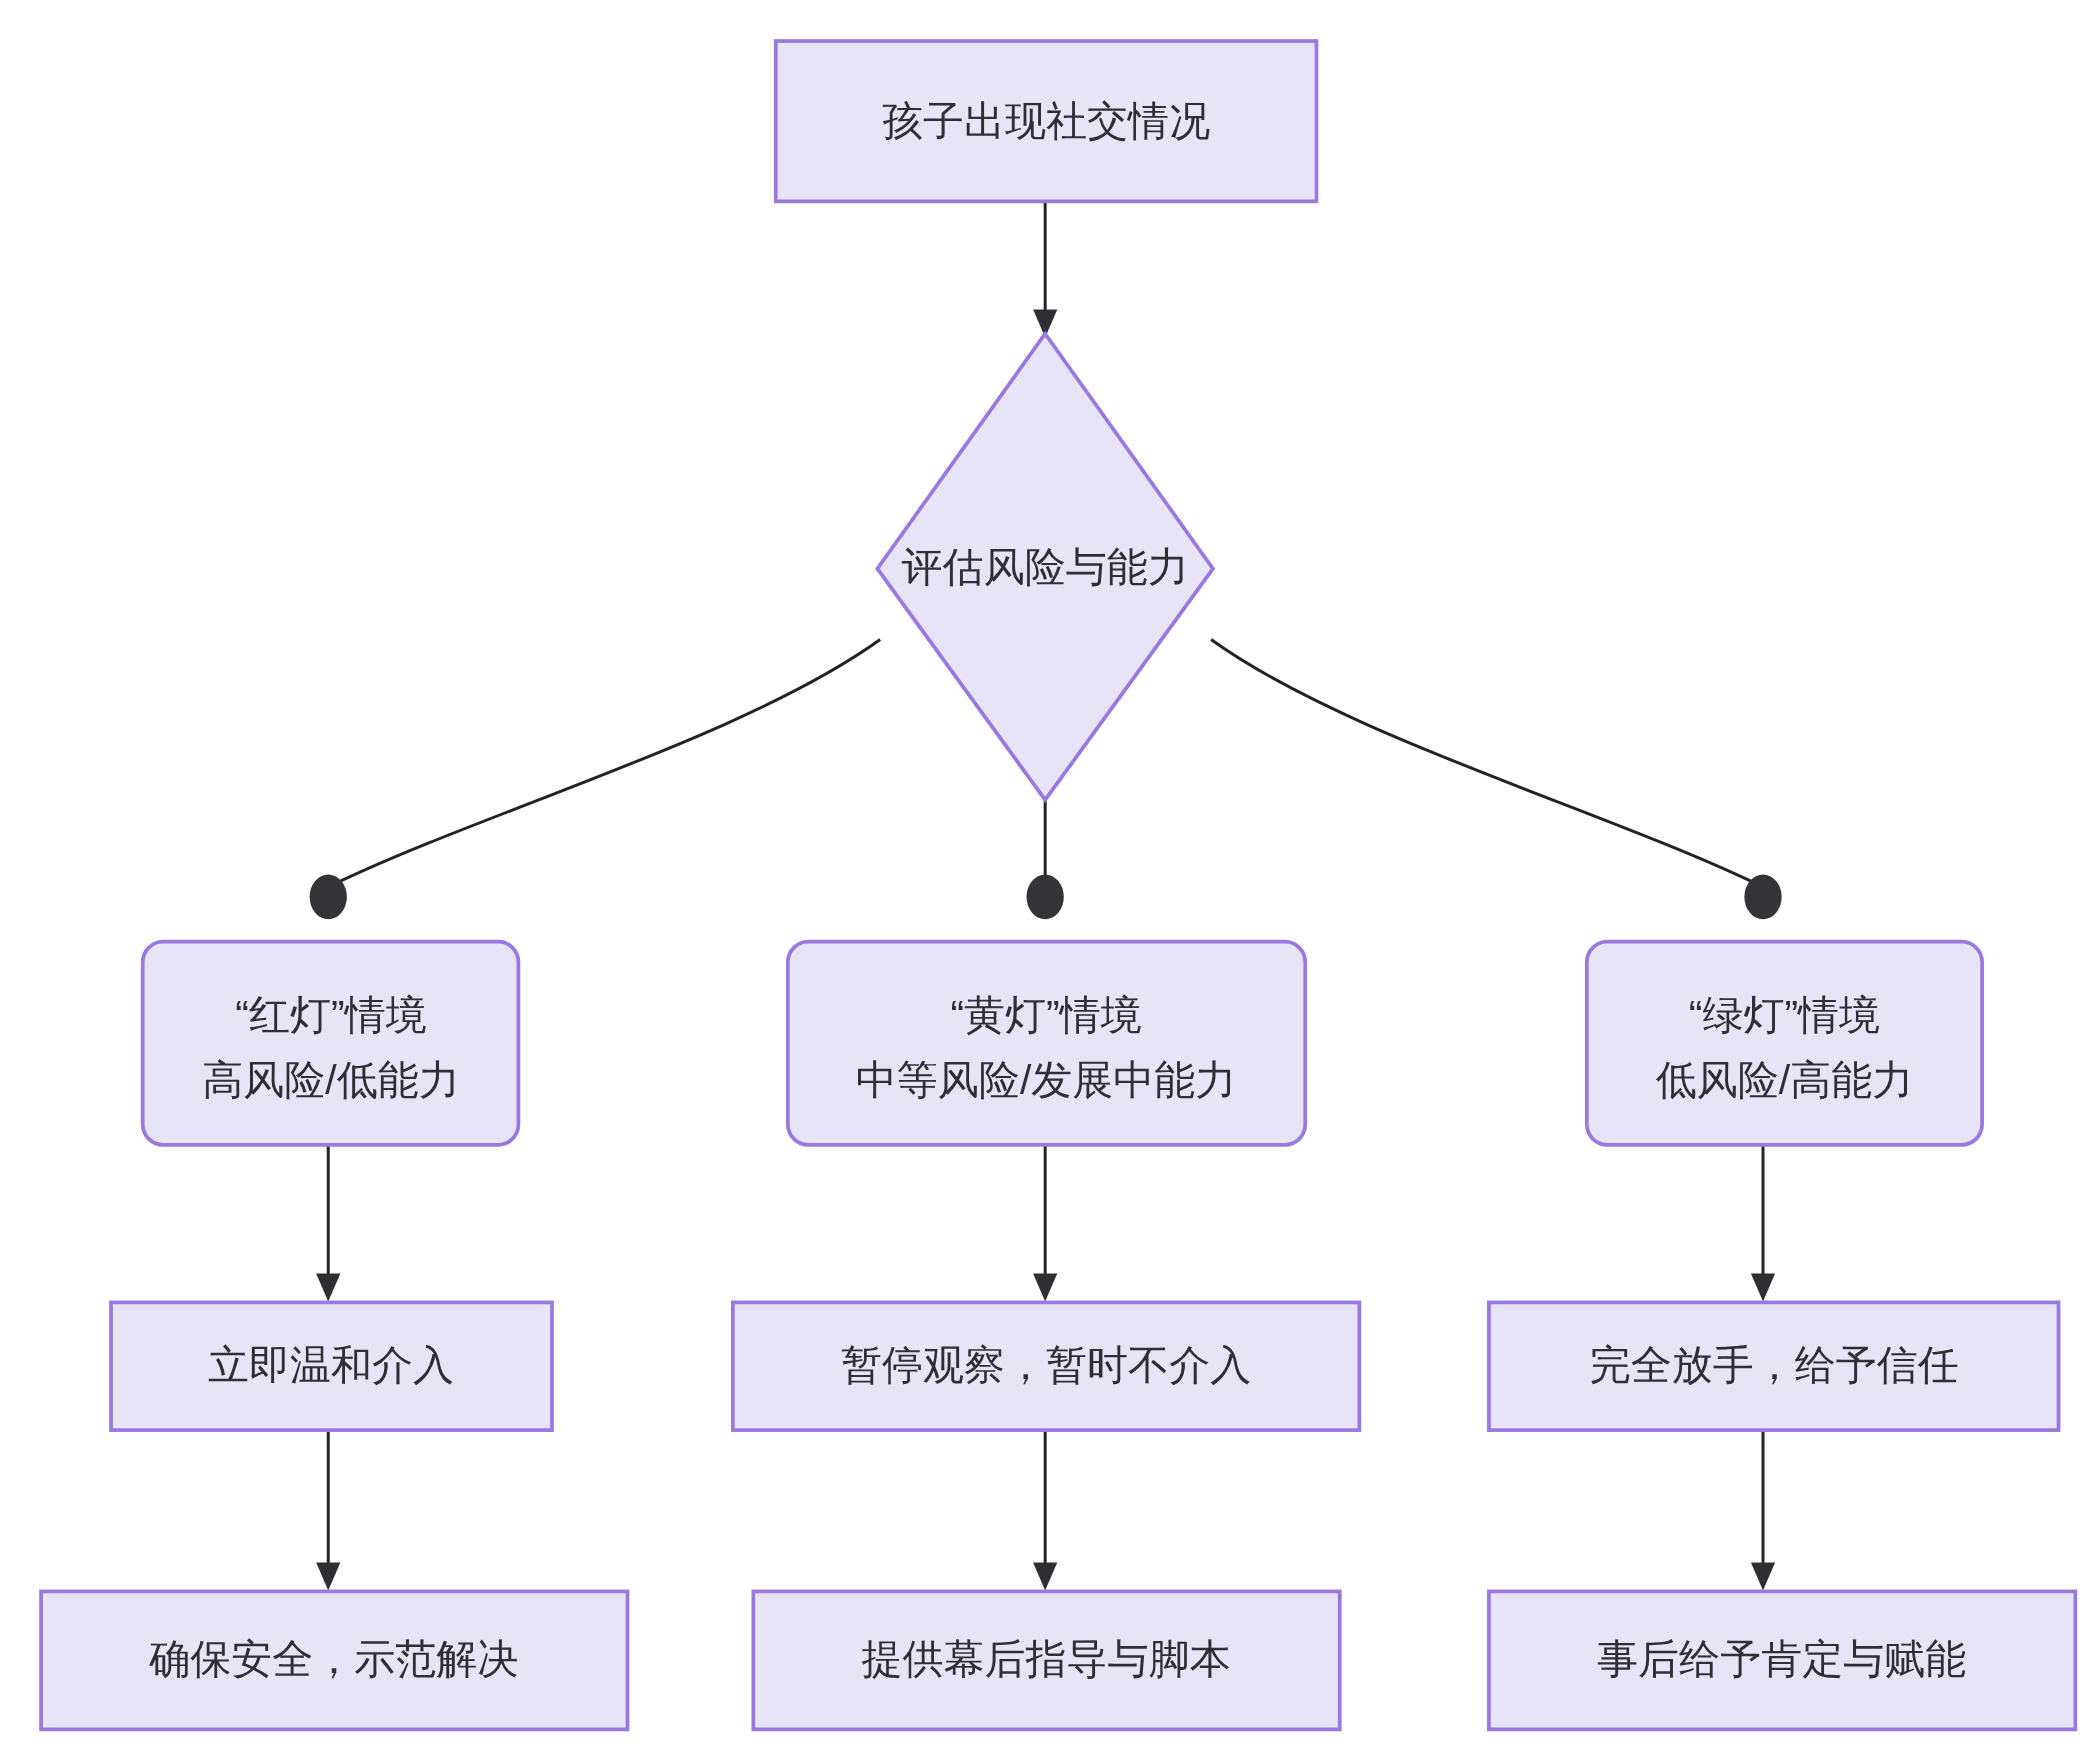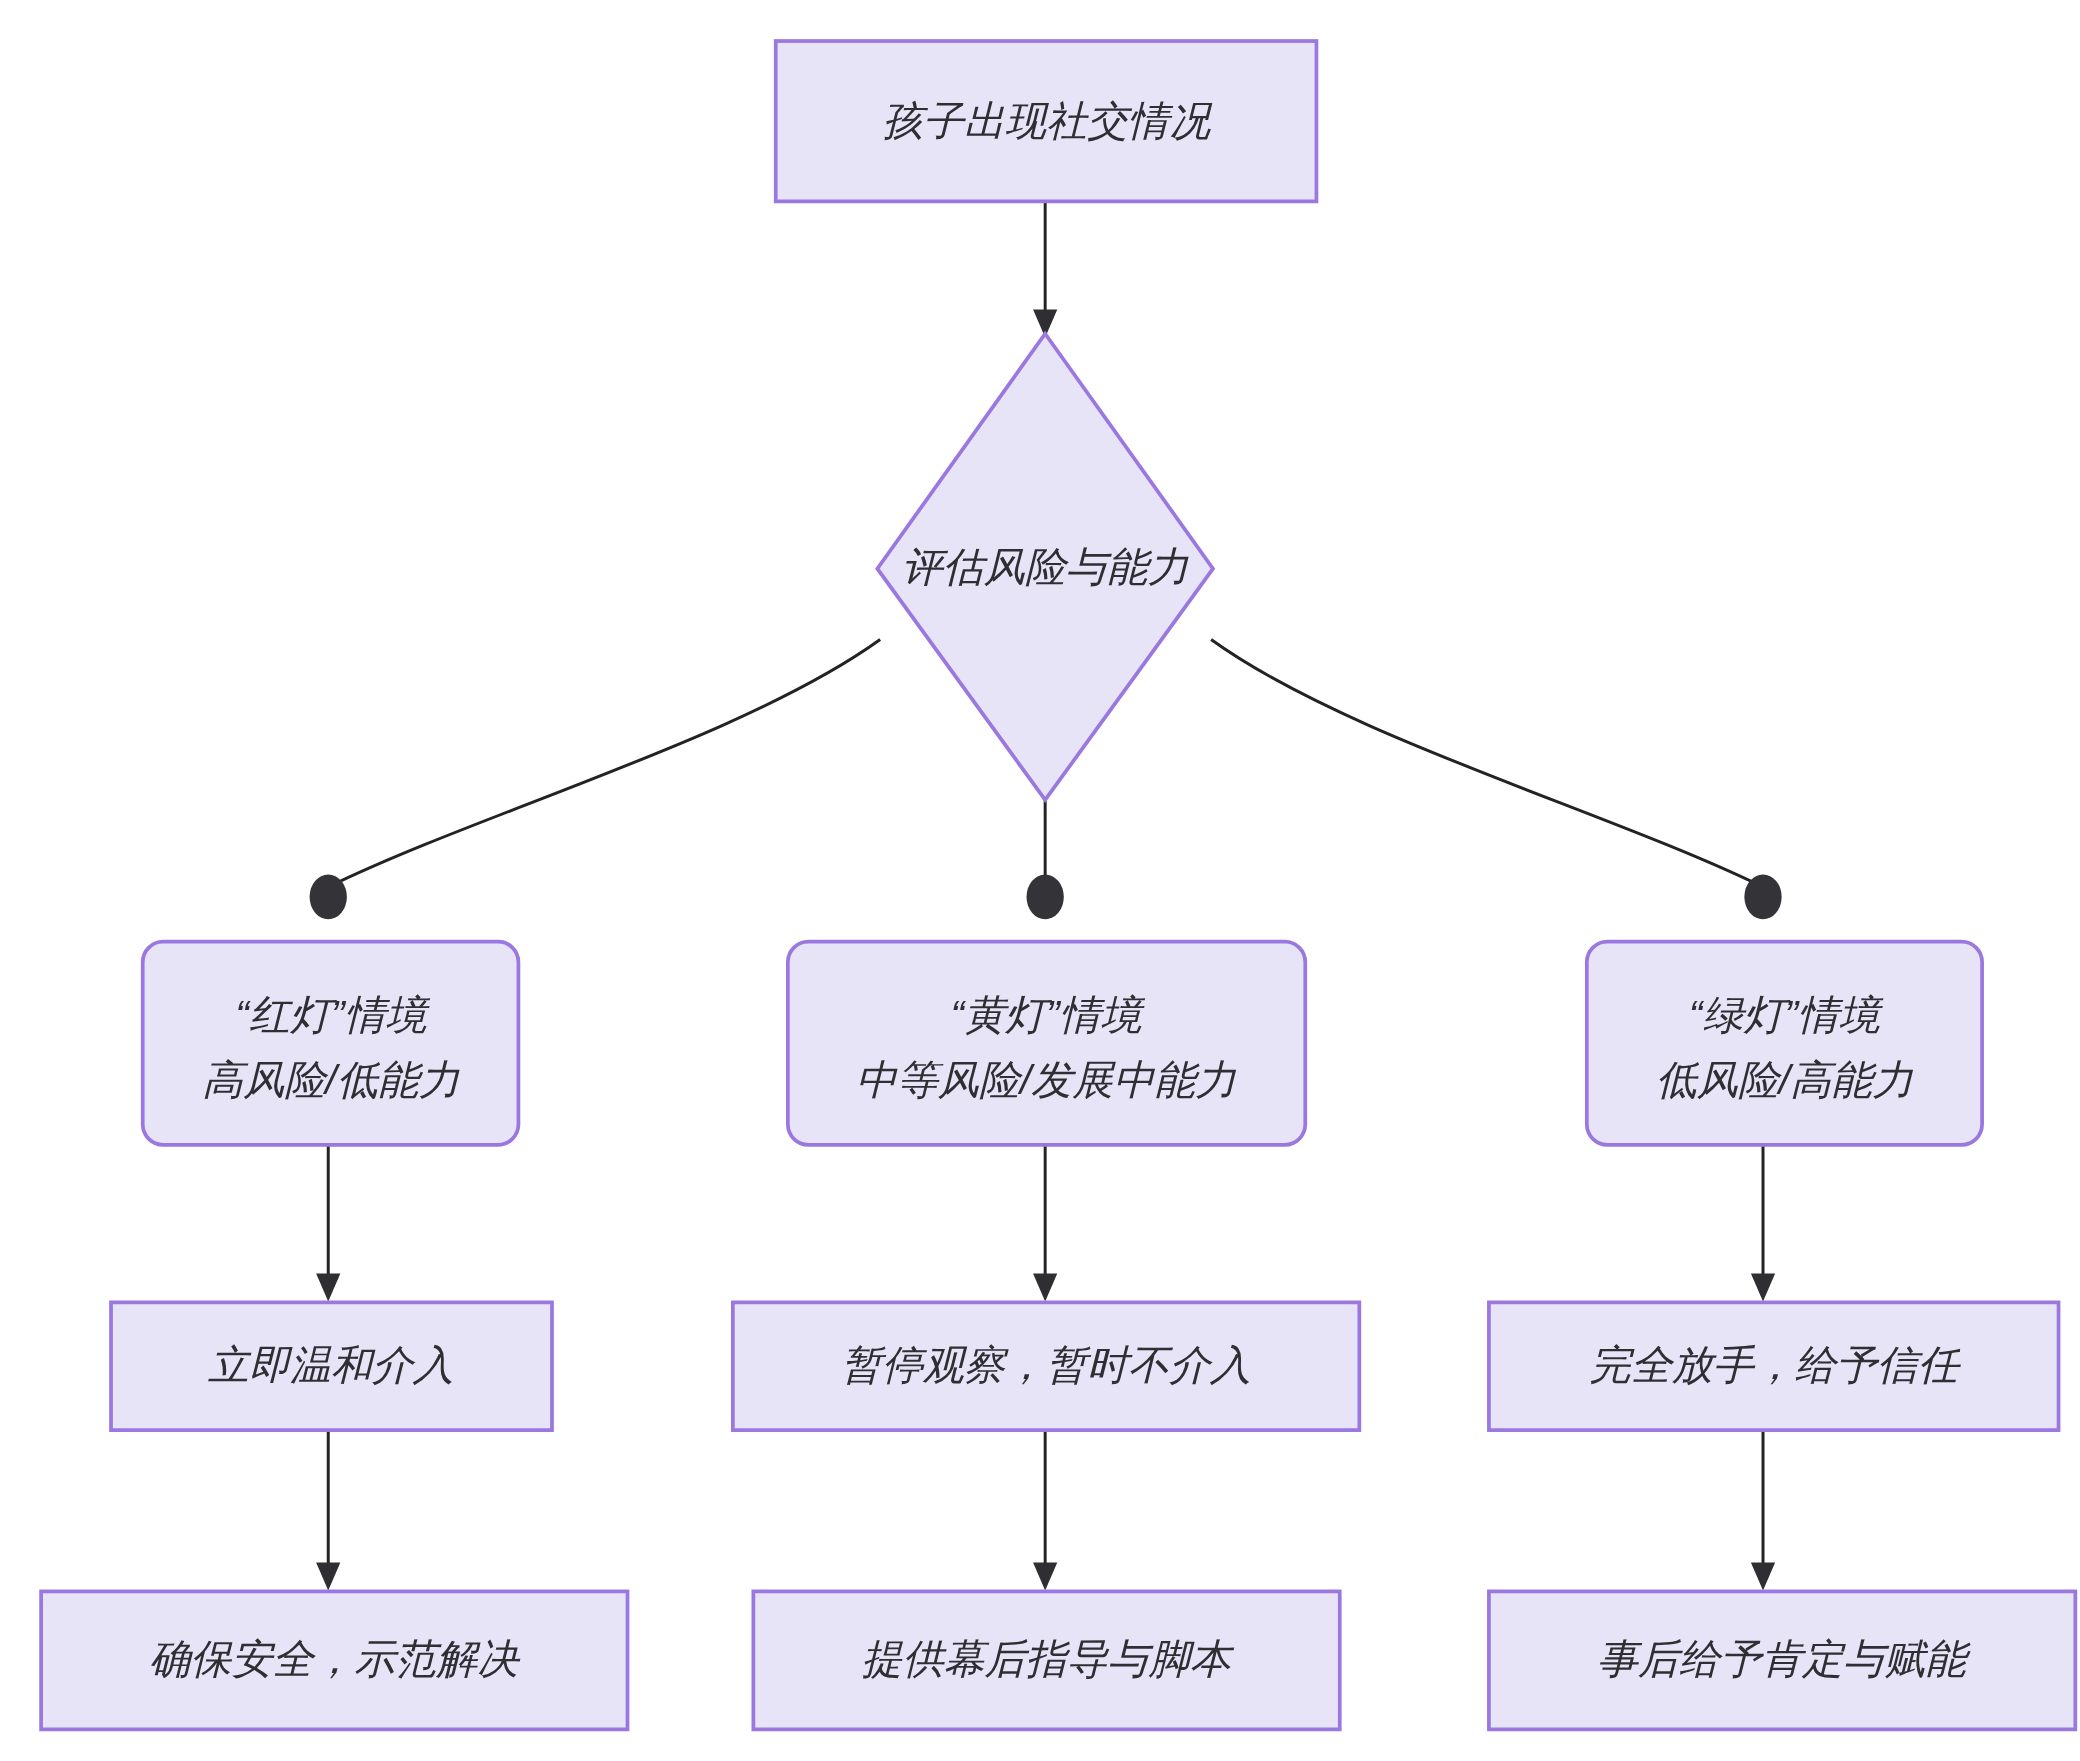--- a/index.html
+++ b/index.html
@@ -10,21 +10,20 @@
   body {
     width: 2081px;
     height: 1762px;
     font-family: "Liberation Sans", "DejaVu Sans", sans-serif;
     overflow: hidden;
   }
   #flow-root {
     position: relative;
     width: 2081px;
     height: 1394px;
-    font-style: italic;
   }
   svg.flow-svg {
     position: absolute;
     top: 0;
     left: 0;
     width: 2081px;
     height: 1762px;
     display: block;
   }
   .node-shape {

